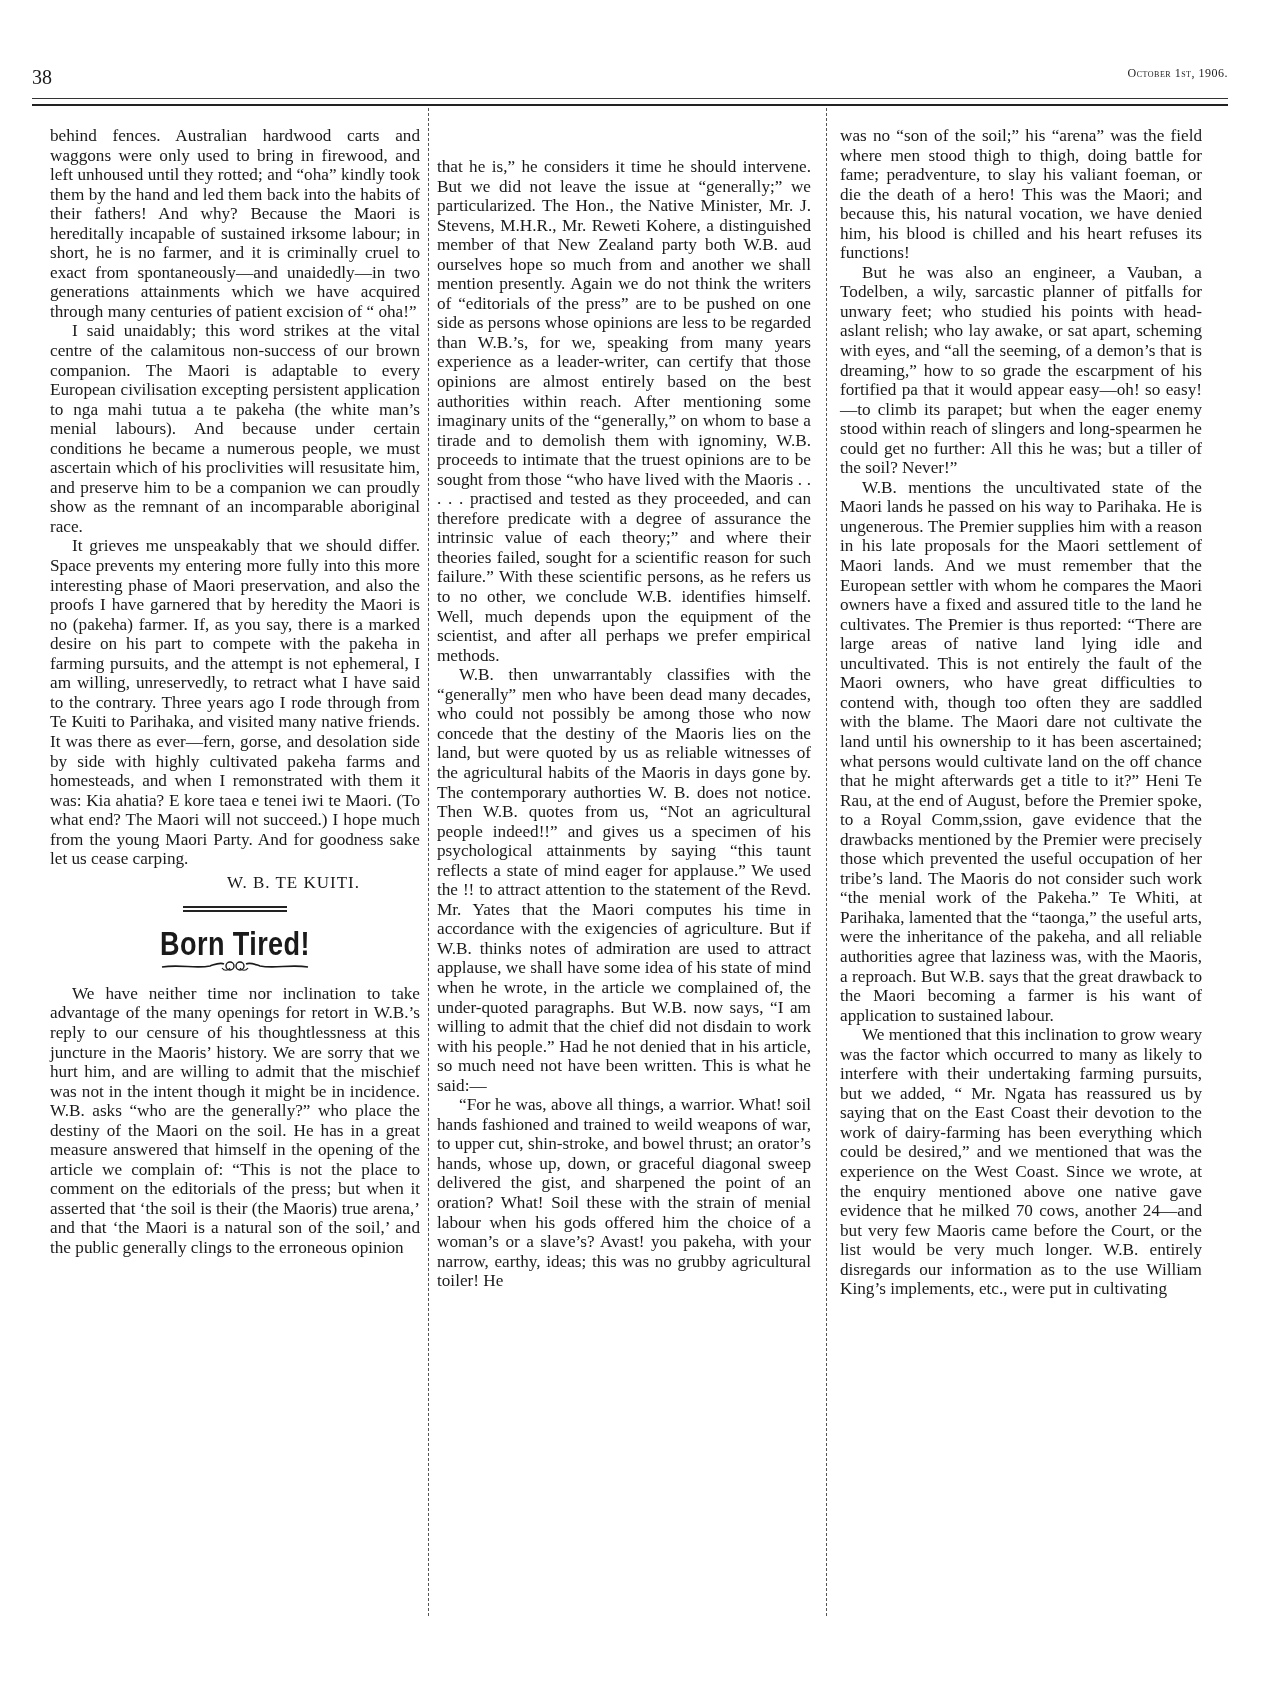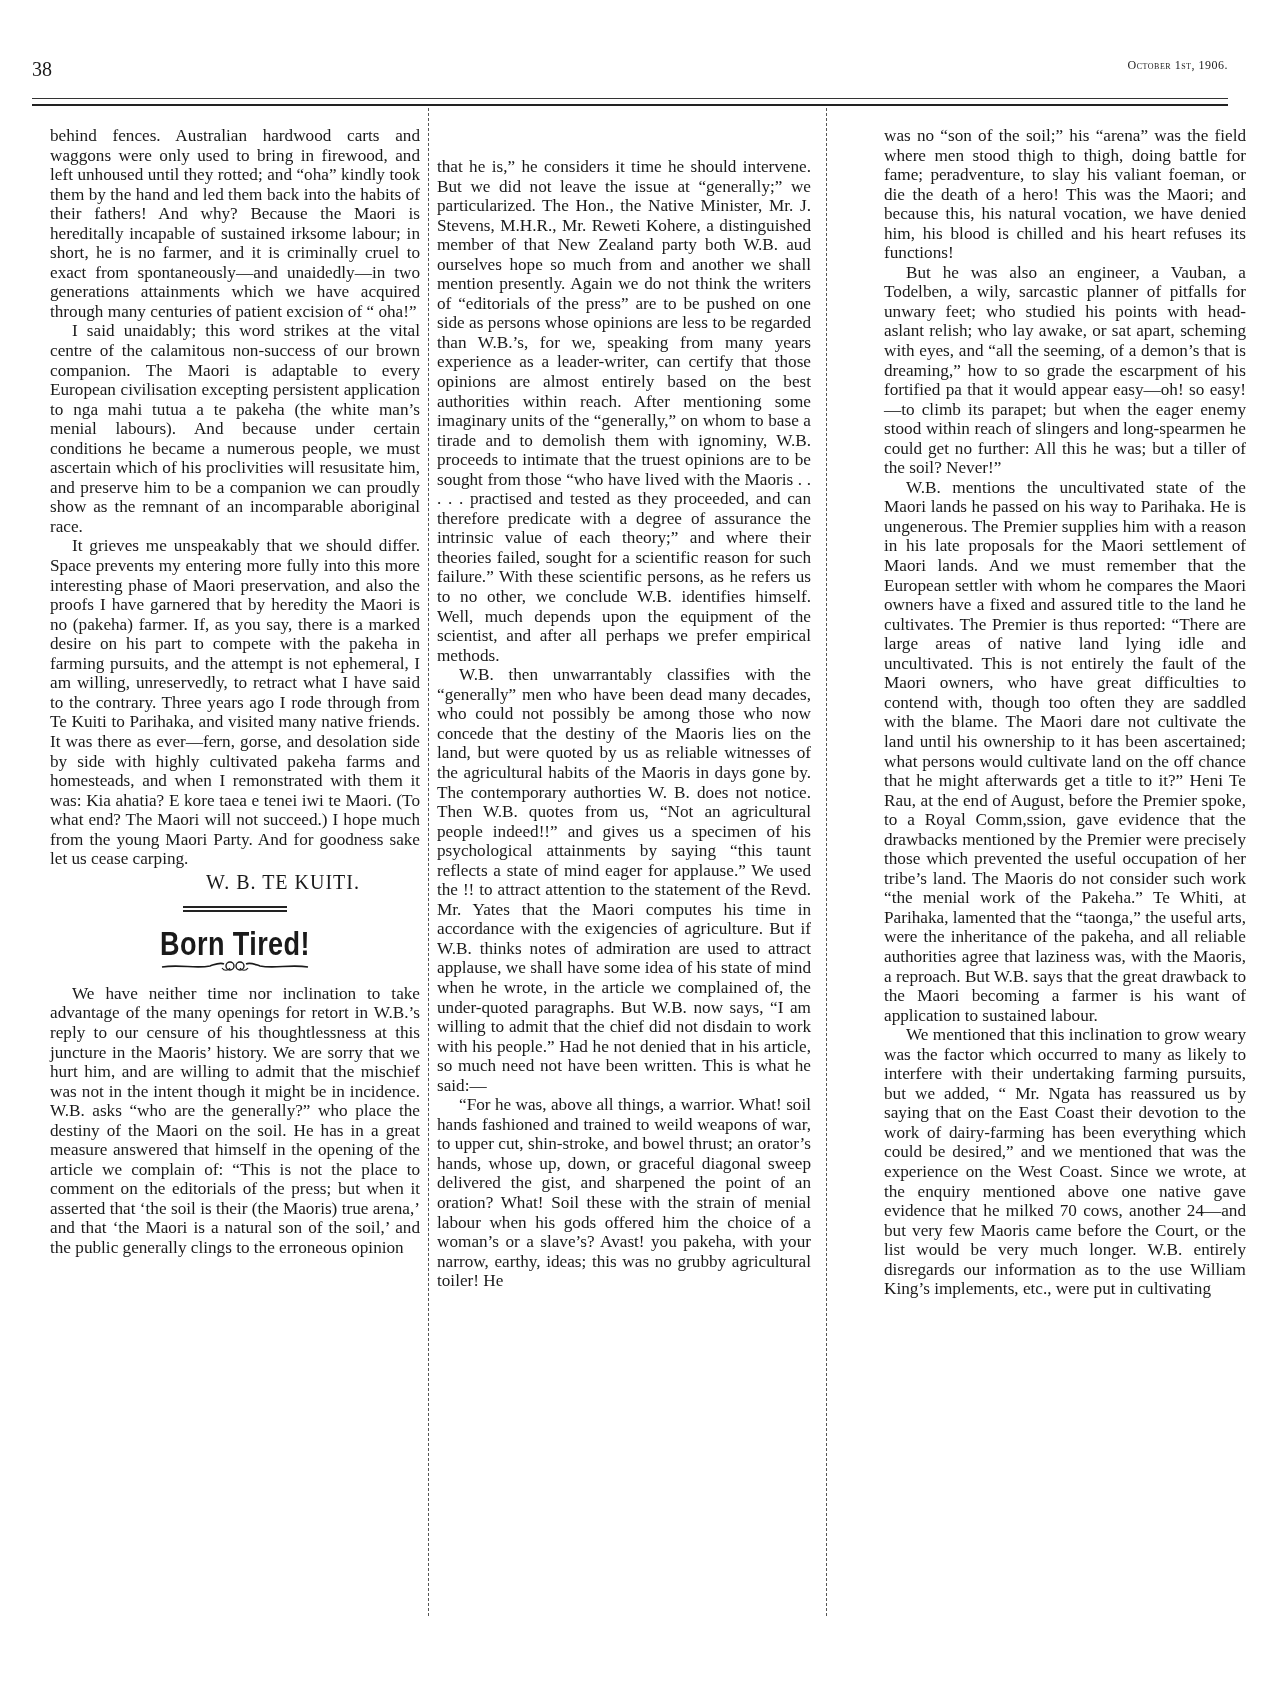--- a/index.html
+++ b/index.html
@@ -1,33 +1,33 @@
 <!DOCTYPE html>
 <html><head>
   <meta charset="utf-8">
   <style>
     html, body { margin: 0; padding: 0; background: #ffffff; }
     body {
       width: 1280px; height: 1685px; position: relative; overflow: hidden;
       font-family: "Liberation Serif", "DejaVu Serif", serif; color: #1a1a1a;
     }
-    .header { position: absolute; top: 58px; left: 32px; width: 1196px; height: 30px; }
+    .header { position: absolute; top: 66px; left: 32px; width: 1196px; height: 30px; }
     .page-num { position: absolute; left: 0; top: 0; font-size: 20px; }
     .masthead { position: absolute; left: 0; right: 0; top: 0; text-align: center; font-size: 21px; letter-spacing: 1px; }
     .issue-date { position: absolute; right: 0; top: 0; font-size: 12px; font-variant: small-caps; letter-spacing: 0.5px; }
     .rule-top { position: absolute; top: 98px; left: 32px; width: 1196px; border-top: 1.5px solid #333; }
     .rule-bottom { position: absolute; top: 104px; left: 32px; width: 1196px; border-top: 2px solid #222; }
     .col-divider { position: absolute; top: 108px; width: 0; border-left: 1px dashed #555; }
     .col {
       position: absolute; top: 126px; font-size: 17.2px; line-height: 19.55px;
       text-align: justify; hyphens: none;
     }
     .col p { margin: 0; text-indent: 22px; }
     .col p.noindent { text-indent: 0; }
-    .signature { text-align: right; padding-right: 60px; margin-top: 4px; letter-spacing: 1px; font-size: 20px; }
+    .signature { text-align: right; padding-right: 60px; margin-top: 4px; letter-spacing: 1px; font-size: 17px; }
     .double-rule { width: 104px; margin: 14px auto 0; border-top: 2px solid #222; border-bottom: 2px solid #222; height: 2px; }
     .article-title {
       font-family: "Liberation Sans", "DejaVu Sans", sans-serif; font-weight: bold;
       font-size: 33px; text-align: center; margin: 22px 0 4px; transform: scaleX(0.82); letter-spacing: 0.5px;
     }
     .ornament { display: block; margin: 0 auto 10px; }
   </style>
 </head>
 <body>
 
@@ -58,18 +58,18 @@
   </svg>
   <p>We have neither time nor inclination to take advantage of the many openings for retort in W.B.’s reply to our censure of his thoughtlessness at this juncture in the Maoris’ history.  We are sorry that we hurt him, and are willing to admit that the mischief was not in the intent though it might be in incidence.  W.B. asks “who are the generally?” who place the destiny of the Maori on the soil.  He has in a great measure answered that himself in the opening of the article we complain of: “This is not the place to comment on the editorials of the press; but when it asserted that ‘the soil is their (the Maoris) true arena,’ and that ‘the Maori is a natural son of the soil,’ and the public generally clings to the erroneous opinion</p>
 </div>
 
 <div class="col" style="left:437px; width:374px;margin-top:31px;">
   <p class="noindent">that he is,” he considers it time he should intervene.  But we did not leave the issue at “generally;” we particularized.  The Hon., the Native Minister, Mr. J. Stevens, M.H.R., Mr. Reweti Kohere, a distinguished member of that New Zealand party both W.B. aud ourselves hope so much from and another we shall mention presently.  Again we do not think the writers of “editorials of the press” are to be pushed on one side as persons whose opinions are less to be regarded than W.B.’s, for we, speaking from many years experience as a leader-writer, can certify that those opinions are almost entirely based on the best authorities within reach.  After mentioning some imaginary units of the “generally,” on whom to base a tirade and to demolish them with ignominy, W.B. proceeds to intimate that the truest opinions are to be sought from those “who have lived with the Maoris  .  .  .  .  .  practised and tested as they proceeded, and can therefore predicate with a degree of assurance the intrinsic value of each theory;” and where their theories failed, sought for a scientific reason for such failure.”  With these scientific persons, as he refers us to no other, we conclude W.B. identifies himself.  Well, much depends upon the equipment of the scientist, and after all perhaps we prefer empirical methods.</p>
   <p>W.B. then unwarrantably classifies with the “generally” men who have been dead many decades, who could not possibly be among those who now concede that the destiny of the Maoris lies on the land, but were quoted by us as reliable witnesses of the agricultural habits of the Maoris in days gone by.  The contemporary authorties W. B. does not notice.  Then W.B. quotes from us, “Not an agricultural people indeed!!” and gives us a specimen of his psychological attainments by saying “this taunt reflects a state of mind eager for applause.”  We used the !! to attract attention to the statement of the Revd. Mr. Yates that the Maori computes his time in accordance with the exigencies of agriculture.  But if W.B. thinks notes of admiration are used to attract applause, we shall have some idea of his state of mind when he wrote, in the article we complained of, the under-quoted paragraphs.  But W.B. now says, “I am willing to admit that the chief did not disdain to work with his people.”  Had he not denied that in his article, so much need not have been written.  This is what he said:—</p>
   <p>“For he was, above all things, a warrior.  What! soil hands fashioned and trained to weild weapons of war, to upper cut, shin-stroke, and bowel thrust;  an orator’s hands, whose up, down, or graceful diagonal sweep delivered the gist, and sharpened the point of an oration?  What! Soil these with the strain of menial labour when his gods offered him the choice of a woman’s or a slave’s?  Avast! you pakeha, with your narrow, earthy, ideas; this was no grubby agricultural toiler!  He</p>
 </div>
 
-<div class="col" style="left:884px; width:362px;">
+<div class="col" style="left:840px; width:362px;">
   <p class="noindent">was no “son of the soil;” his “arena” was the field where men stood thigh to thigh, doing battle for fame; peradventure, to slay his valiant foeman, or die the death of a hero!  This was the Maori;  and because this, his natural vocation, we have denied him, his blood is chilled and his heart refuses its functions!</p>
   <p>But he was also an engineer, a Vauban, a Todelben, a wily, sarcastic planner of pitfalls for unwary feet;  who studied his points with head-aslant relish; who lay awake, or sat apart, scheming with eyes, and “all the seeming, of a demon’s that is dreaming,” how to so grade the escarpment of his fortified pa that it would appear easy—oh! so easy!—to climb its parapet;  but when the eager enemy stood within reach of slingers and long-spearmen he could get no further:  All this he was; but a tiller of the soil?  Never!”</p>
   <p>W.B. mentions the uncultivated state of the Maori lands he passed on his way to Parihaka.  He is ungenerous.  The Premier supplies him with a reason in his late proposals for the Maori settlement of Maori lands.  And we must remember that the European settler with whom he compares the Maori owners have a fixed and assured title to the land he cultivates.  The Premier is thus reported: “There are large areas of native land lying idle and uncultivated.  This is not entirely the fault of the Maori owners, who have great difficulties to contend with, though too often they are saddled with the blame.  The Maori dare not cultivate the land until his ownership to it has been ascertained; what persons would cultivate land on the off chance that he might afterwards get a title to it?”  Heni Te Rau, at the end of August, before the Premier spoke, to a Royal Comm,ssion, gave evidence that the drawbacks mentioned by the Premier were precisely those which prevented the useful occupation of her tribe’s land.  The Maoris do not consider such work “the menial work of the Pakeha.” Te Whiti, at Parihaka, lamented that the “taonga,” the useful arts, were the inheritance of the pakeha, and all reliable authorities agree that laziness was, with the Maoris, a reproach.  But W.B. says that the great drawback to the Maori becoming a farmer is his want of application to sustained labour.</p>
   <p>We mentioned that this inclination to grow weary was the factor which occurred to many as likely to interfere with their undertaking farming pursuits, but we added, “ Mr. Ngata has reassured us by saying that on the East Coast their devotion to the work of dairy-farming has been everything which could be desired,” and we mentioned that was the experience on the West Coast.  Since we wrote, at the enquiry mentioned above one native gave evidence that he milked 70 cows, another 24—and but very few Maoris came before the Court, or the list would be very much longer.  W.B. entirely disregards our information as to the use William King’s implements, etc., were put in cultivating</p>
 </div>
 
 </body></html>

